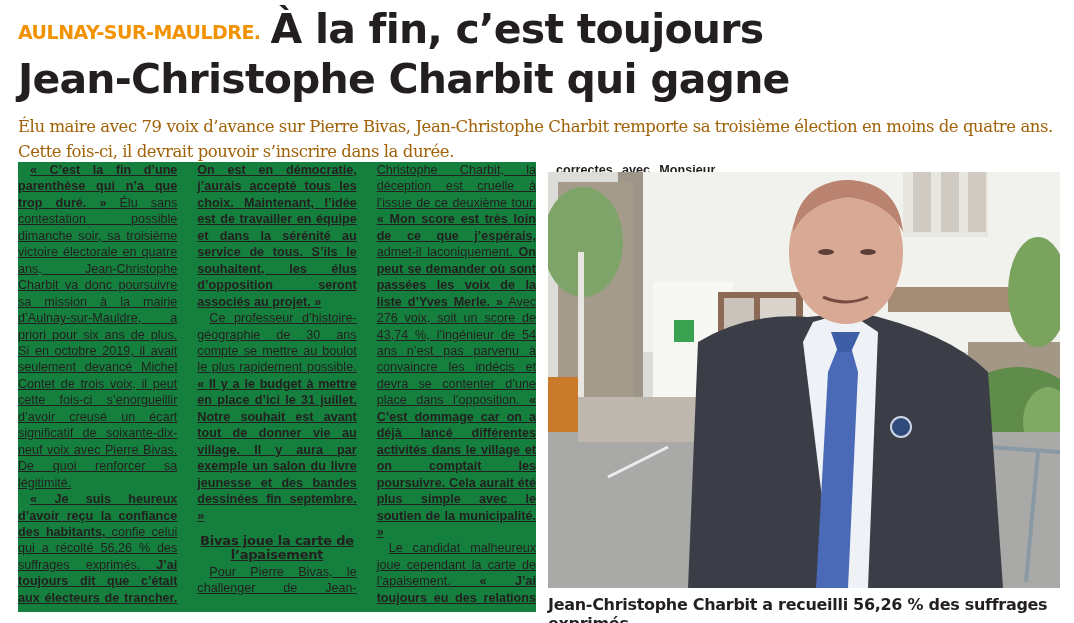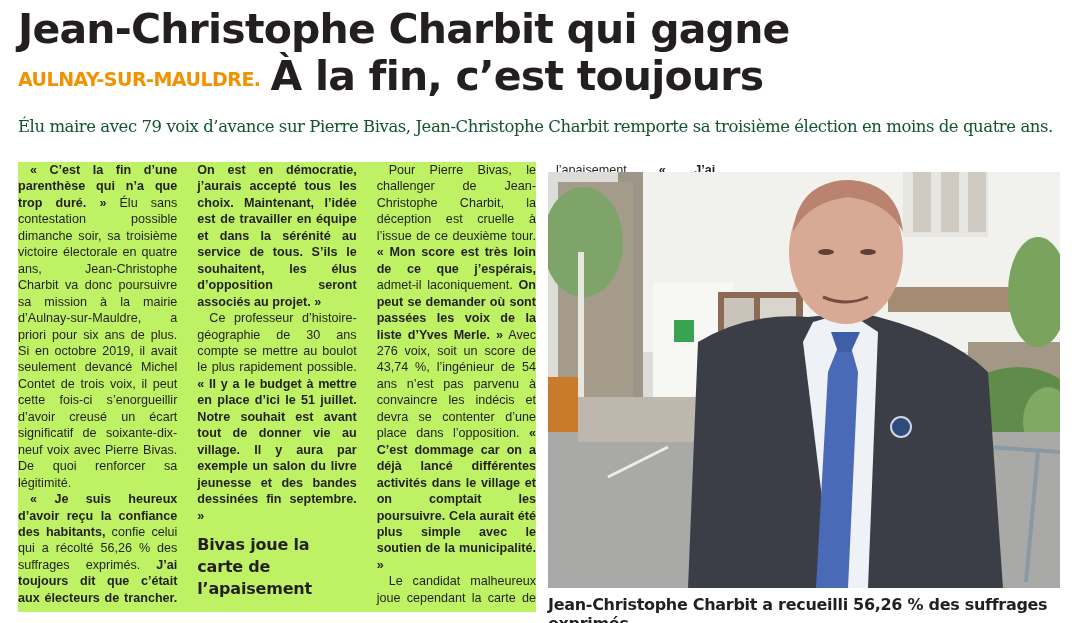--- a/index.html
+++ b/index.html
@@ -1,42 +1,43 @@
 <!DOCTYPE html>
 <html><head>
 <meta charset="utf-8">
 <style>
   html, body { margin: 0; padding: 0; background: #ffffff; }
   body { width: 1074px; height: 623px; overflow: hidden; position: relative; color: #231f20; }
   .headline { position: absolute; left: 18px; top: 6px; width: 1050px;
     font-family: "DejaVu Sans", sans-serif; font-weight: bold; font-size: 41px; line-height: 47px; letter-spacing: -0.8px; color: #231f20; }
   .kicker { color: #f39200; font-size: 19px; letter-spacing: -0.5px; margin-right: 10px; vertical-align: 4px; }
   .chapo { position: absolute; left: 18px; top: 114px; width: 1056px;
-    font-family: "DejaVu Serif", serif; font-size: 16.5px; line-height: 25px; letter-spacing: -0.45px; color: #14532d; }
+    font-family: "DejaVu Serif", serif; font-size: 16.5px; line-height: 25px; letter-spacing: -0.45px; color: #a16207; }
   .sub { font-family: "DejaVu Sans", sans-serif; font-weight: bold; font-size: 13.6px; line-height: 16px; margin: 10px 0 2px 0 !important; text-align: left; letter-spacing: -0.2px; }
   .photo { position: absolute; left: 548px; top: 172px; width: 512px; height: 416px; overflow: hidden; background: #c9c9c7; }
   .caption { position: absolute; left: 548px; top: 595px; font-family: "DejaVu Sans", sans-serif; font-weight: bold; font-size: 16px; letter-spacing: -0.3px; color: #231f20; }
 </style>
 </head>
 <body>
 
 <div class="headline">
+  <div><span class="kicker">AULNAY-SUR-MAULDRE.</span><span>À la fin, c’est toujours</span></div>
   <div>Jean-Christophe Charbit qui gagne</div>
-  <div><span class="kicker">AULNAY-SUR-MAULDRE.</span><span>À la fin, c’est toujours</span></div>
 </div>
 
 <div class="chapo">
   <div>Élu maire avec 79 voix d’avance sur Pierre Bivas, Jean-Christophe Charbit remporte sa troisième élection en moins de quatre ans.</div>
+  <div>Cette fois-ci, il devrait pouvoir s’inscrire dans la durée.</div>
 </div>
 
-<div style="position:absolute; left:18px; top:162px; width:518px; height:450px; column-count:3; column-gap:20px; column-fill:auto; font-family:'Liberation Sans', sans-serif; font-size:12.6px; line-height:16.45px; color:#231f20; text-align:justify; background:#bef264;">
+<div style="position:absolute; left:18px; top:162px; width:518px; height:450px; column-count:3; column-gap:20px; column-fill:auto; font-family:'Liberation Sans', sans-serif; font-size:12.6px; line-height:16.45px; color:#231f20; text-align:justify; background:#15803d;text-decoration:underline;">
   <p class="ind" style="margin:0; text-indent:12px;"><b>« C’est la fin d’une parenthèse qui n’a que trop duré. »</b><span> Élu sans contestation possible dimanche soir, sa troisième victoire électorale en quatre ans, Jean-Christophe Charbit va donc poursuivre sa mission à la mairie d’Aulnay-sur-Mauldre, a priori pour six ans de plus. Si en octobre 2019, il avait seulement devancé Michel Contet de trois voix, il peut cette fois-ci s’enorgueillir d’avoir creusé un écart significatif de soixante-dix-neuf voix avec Pierre Bivas. De quoi renforcer sa légitimité.</span></p>
   <p style="margin:0; text-indent:12px;"><b>« Je suis heureux d’avoir reçu la confiance des habitants,</b><span> confie celui qui a récolté 56,26 % des suffrages exprimés. </span><b>J’ai toujours dit que c’était aux électeurs de trancher. On est en démocratie, j’aurais accepté tous les choix. Maintenant, l’idée est de travailler en équipe et dans la sérénité au service de tous. S’ils le souhaitent, les élus d’opposition seront associés au projet. »</b></p>
-  <p style="margin:0; text-indent:12px;"><span>Ce professeur d’histoire-géographie de 30 ans compte se mettre au boulot le plus rapidement possible. </span><b>« Il y a le budget à mettre en place d’ici le 51 juillet. Notre souhait est avant tout de donner vie au village. Il y aura par exemple un salon du livre jeunesse et des bandes dessinées fin septembre. »</b></p>
-  <p class="sub" style="font-family:'DejaVu Sans', sans-serif; font-weight:bold; font-size:16px; line-height:22px; margin:10px 0 2px 0; text-align:left;">Bivas joue la carte de l’apaisement</p>
+  <p style="margin:0; text-indent:12px;"><span>Ce professeur d’histoire-géographie de 30 ans compte se mettre au boulot le plus rapidement possible. </span><b>« Il y a le budget à mettre en place d’ici le 31 juillet. Notre souhait est avant tout de donner vie au village. Il y aura par exemple un salon du livre jeunesse et des bandes dessinées fin septembre. »</b></p>
+  <p class="sub" style="font-family:'DejaVu Sans', sans-serif; font-weight:bold; font-size:13px; line-height:14px; margin:10px 0 2px 0; text-align:center;">Bivas joue la carte de l’apaisement</p>
   <p style="margin:0; text-indent:12px;"><span>Pour Pierre Bivas, le challenger de Jean-Christophe Charbit, la déception est cruelle à l’issue de ce deuxième tour. </span><b>« Mon score est très loin de ce que j’espérais,</b><span> admet-il laconiquement. </span><b>On peut se demander où sont passées les voix de la liste d’Yves Merle. »</b><span> Avec 276 voix, soit un score de 43,74 %, l’ingénieur de 54 ans n’est pas parvenu à convaincre les indécis et devra se contenter d’une place dans l’opposition. </span><b>« C’est dommage car on a déjà lancé différentes activités dans le village et on comptait les poursuivre. Cela aurait été plus simple avec le soutien de la municipalité. »</b></p>
   <p style="margin:0; text-indent:12px;"><span>Le candidat malheureux joue cependant la carte de l’apaisement. </span><b>« J’ai toujours eu des relations correctes avec Monsieur le maire. Cela n’a rien à voir avec le portrait que certains ont voulu tirer de nous. »</b></p>
   <p style="margin:0; text-indent:12px;"><span>Reste désormais à savoir si les six années à venir seront aussi mouvementées que les quatre dernières faites de conflits et de trahisons, rythmées par des démissions et des polémiques incessantes. </span><b>« Les habitants méritent autre chose que des querelles »</b><span>, prévient le maire. Premier élément de réponse ce samedi 4 juillet lors du conseil municipal d’installation.</span></p>
   <p style="margin:0; text-align:right;">Fabien Dézé</p>
 </div>
 
 <div class="photo">
   <svg width="512" height="416" viewBox="0 0 512 416">
     <rect x="0" y="0" width="512" height="416" fill="#dcdcd8"></rect>
 

